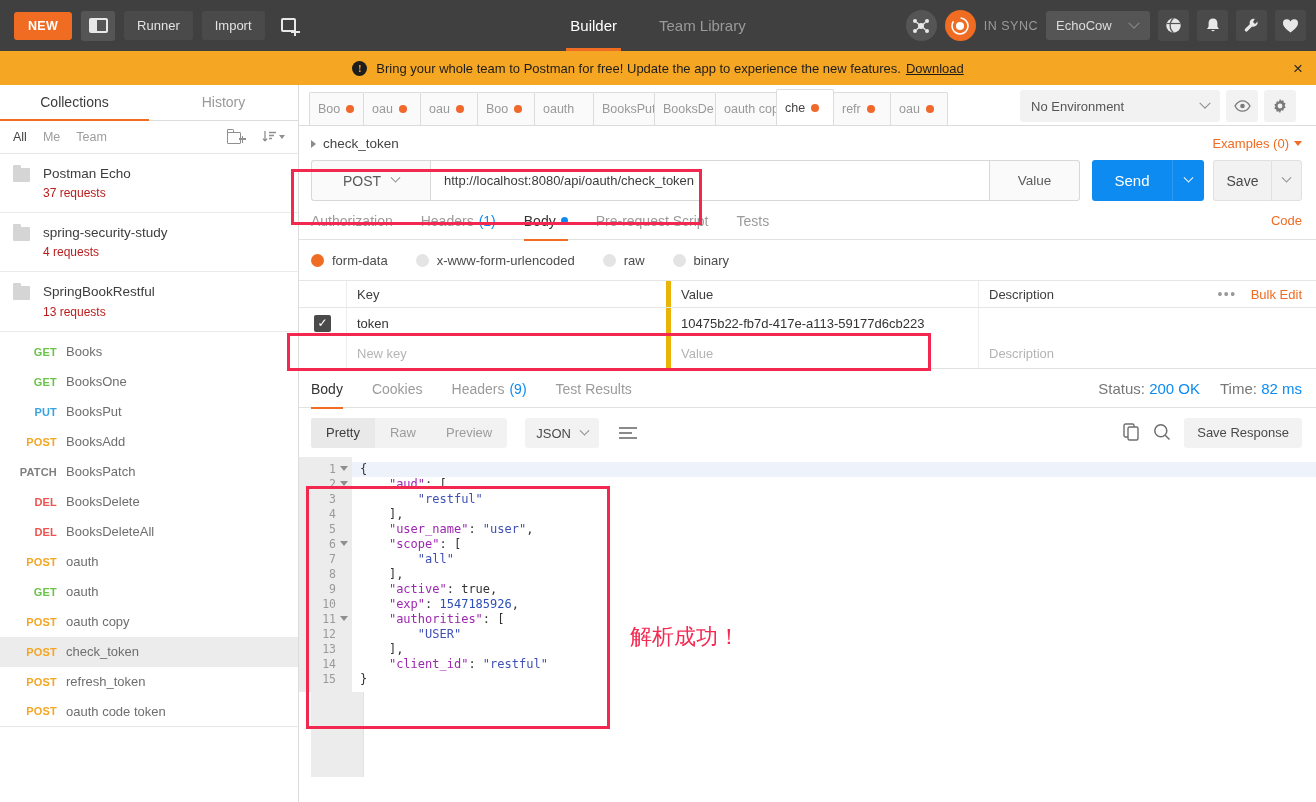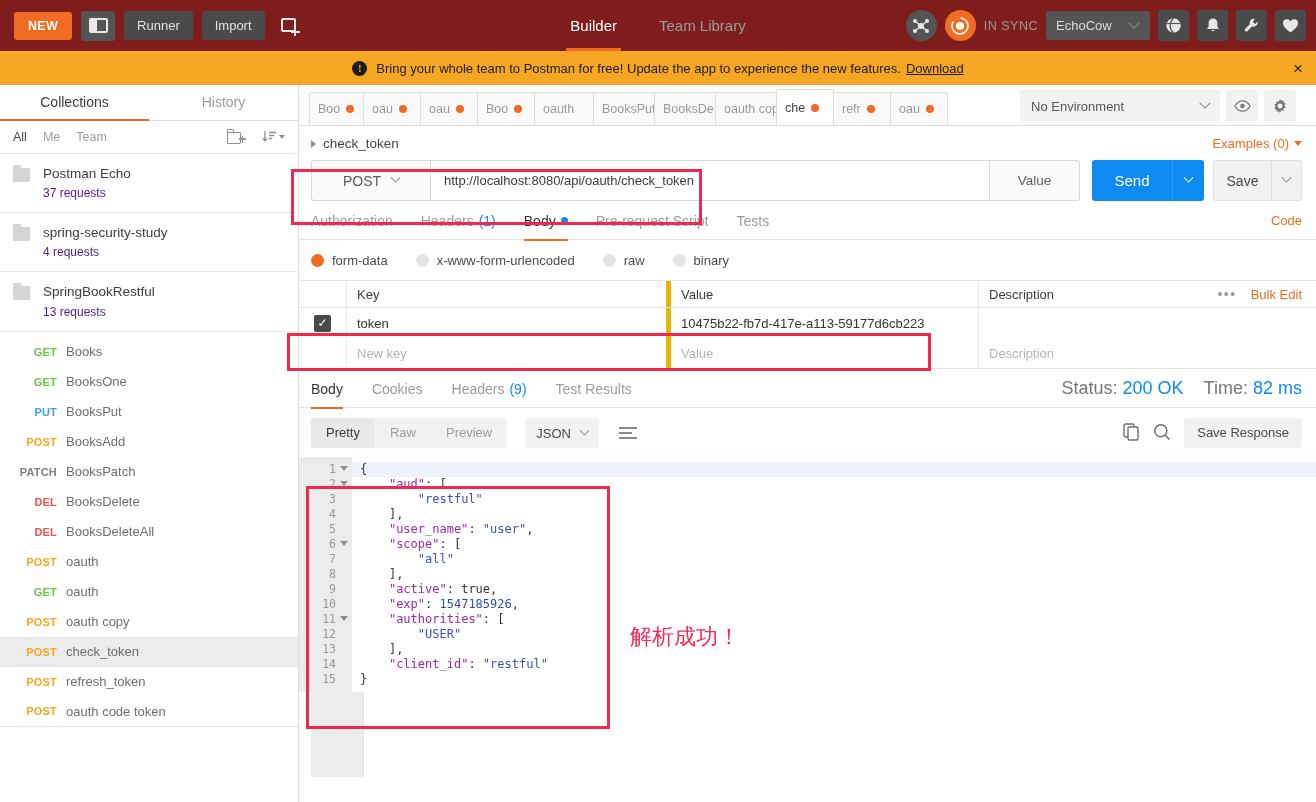--- a/index.html
+++ b/index.html
@@ -7,21 +7,21 @@
     width: 1316px; height: 802px;
     font-family: "Liberation Sans", sans-serif;
     font-size: 13px; color: #333; overflow: hidden;
     background: #fff;
   }
   #app { position: relative; width: 1316px; height: 802px; }
 
   
   .topbar {
     position: absolute; top: 0; left: 0; width: 1316px; height: 51px;
-    background: #7f1d1d; display: flex; align-items: center;
+    background: #404040; display: flex; align-items: center;
   }
   .tb-left { display: flex; align-items: center; padding-left: 14px; gap: 9px; }
   .btn-new {
     background: #ef6c22; color: #fff; font-size: 12.5px; font-weight: bold;
     padding: 7px 14px; border-radius: 3px; letter-spacing: .3px;
   }
   .tb-icon-btn {
     background: #555; border-radius: 3px; width: 34px; height: 30px;
     display: flex; align-items: center; justify-content: center;
   }
@@ -152,21 +152,21 @@
   }
   .coll-folder {
     width: 17px; height: 14px; background: #d5d5d5; border-radius: 1px;
     position: relative; margin-top: 3px; flex: none;
   }
   .coll-folder::before {
     content: ""; position: absolute; left: 0; top: -3px; width: 8px; height: 3px;
     background: #d5d5d5; border-radius: 1px 1px 0 0;
   }
   .coll-name { font-size: 13.5px; color: #3d3d3d; line-height: 1.35; }
-  .coll-sub { font-size: 12px; color: #4c1d95; margin-top: 3px; }
+  .coll-sub { font-size: 12px; color: #b91c1c; margin-top: 3px; }
 
   .req-row {
     display: flex; align-items: center; height: 30px; padding: 0 13px; gap: 9px;
   }
   .req-row.selected { background: #ececec; }
   .req-method {
     width: 44px; text-align: right; font-size: 11px; font-weight: bold;
     letter-spacing: .2px; flex: none;
   }
   .req-name { font-size: 13px; color: #6e6e6e; }
@@ -300,21 +300,21 @@
     width: 17px; height: 17px; background: #4a4a4a; border-radius: 2px;
     color: #fff; font-size: 12px; display: flex; align-items: center; justify-content: center;
   }
   .dots3 { color: #9a9a9a; letter-spacing: 1.5px; font-size: 14px; margin-left: auto; padding-right: 14px; }
   .bulk { color: #ef6c22; font-size: 13px; padding-right: 14px; }
 
   .resp-tabs {
     display: flex; align-items: center; gap: 29px; padding: 12px 14px 0 12px;
     border-top: 1px solid #e2e2e2; border-bottom: 1px solid #e2e2e2; height: 40px;
   }
-  .resp-meta { margin-left: auto; display: flex; gap: 20px; font-size: 18px; color: #777; padding-bottom: 11px; }
+  .resp-meta { margin-left: auto; display: flex; gap: 20px; font-size: 15px; color: #777; padding-bottom: 11px; }
   .resp-meta b { color: #0d8bf1; font-weight: normal; }
 
   .fmt-row { display: flex; align-items: center; padding: 10px 14px 9px 12px; gap: 8px; }
   .fmt-seg {
     height: 30px; background: #f2f2f2; display: flex; align-items: center;
     border-radius: 3px; overflow: hidden;
   }
   .fmt-seg span { padding: 0 15px; font-size: 13px; color: #9c9c9c; line-height: 30px; }
   .fmt-seg span.active { color: #3c3c3c; background: #e9e9e9; }
   .fmt-json {

